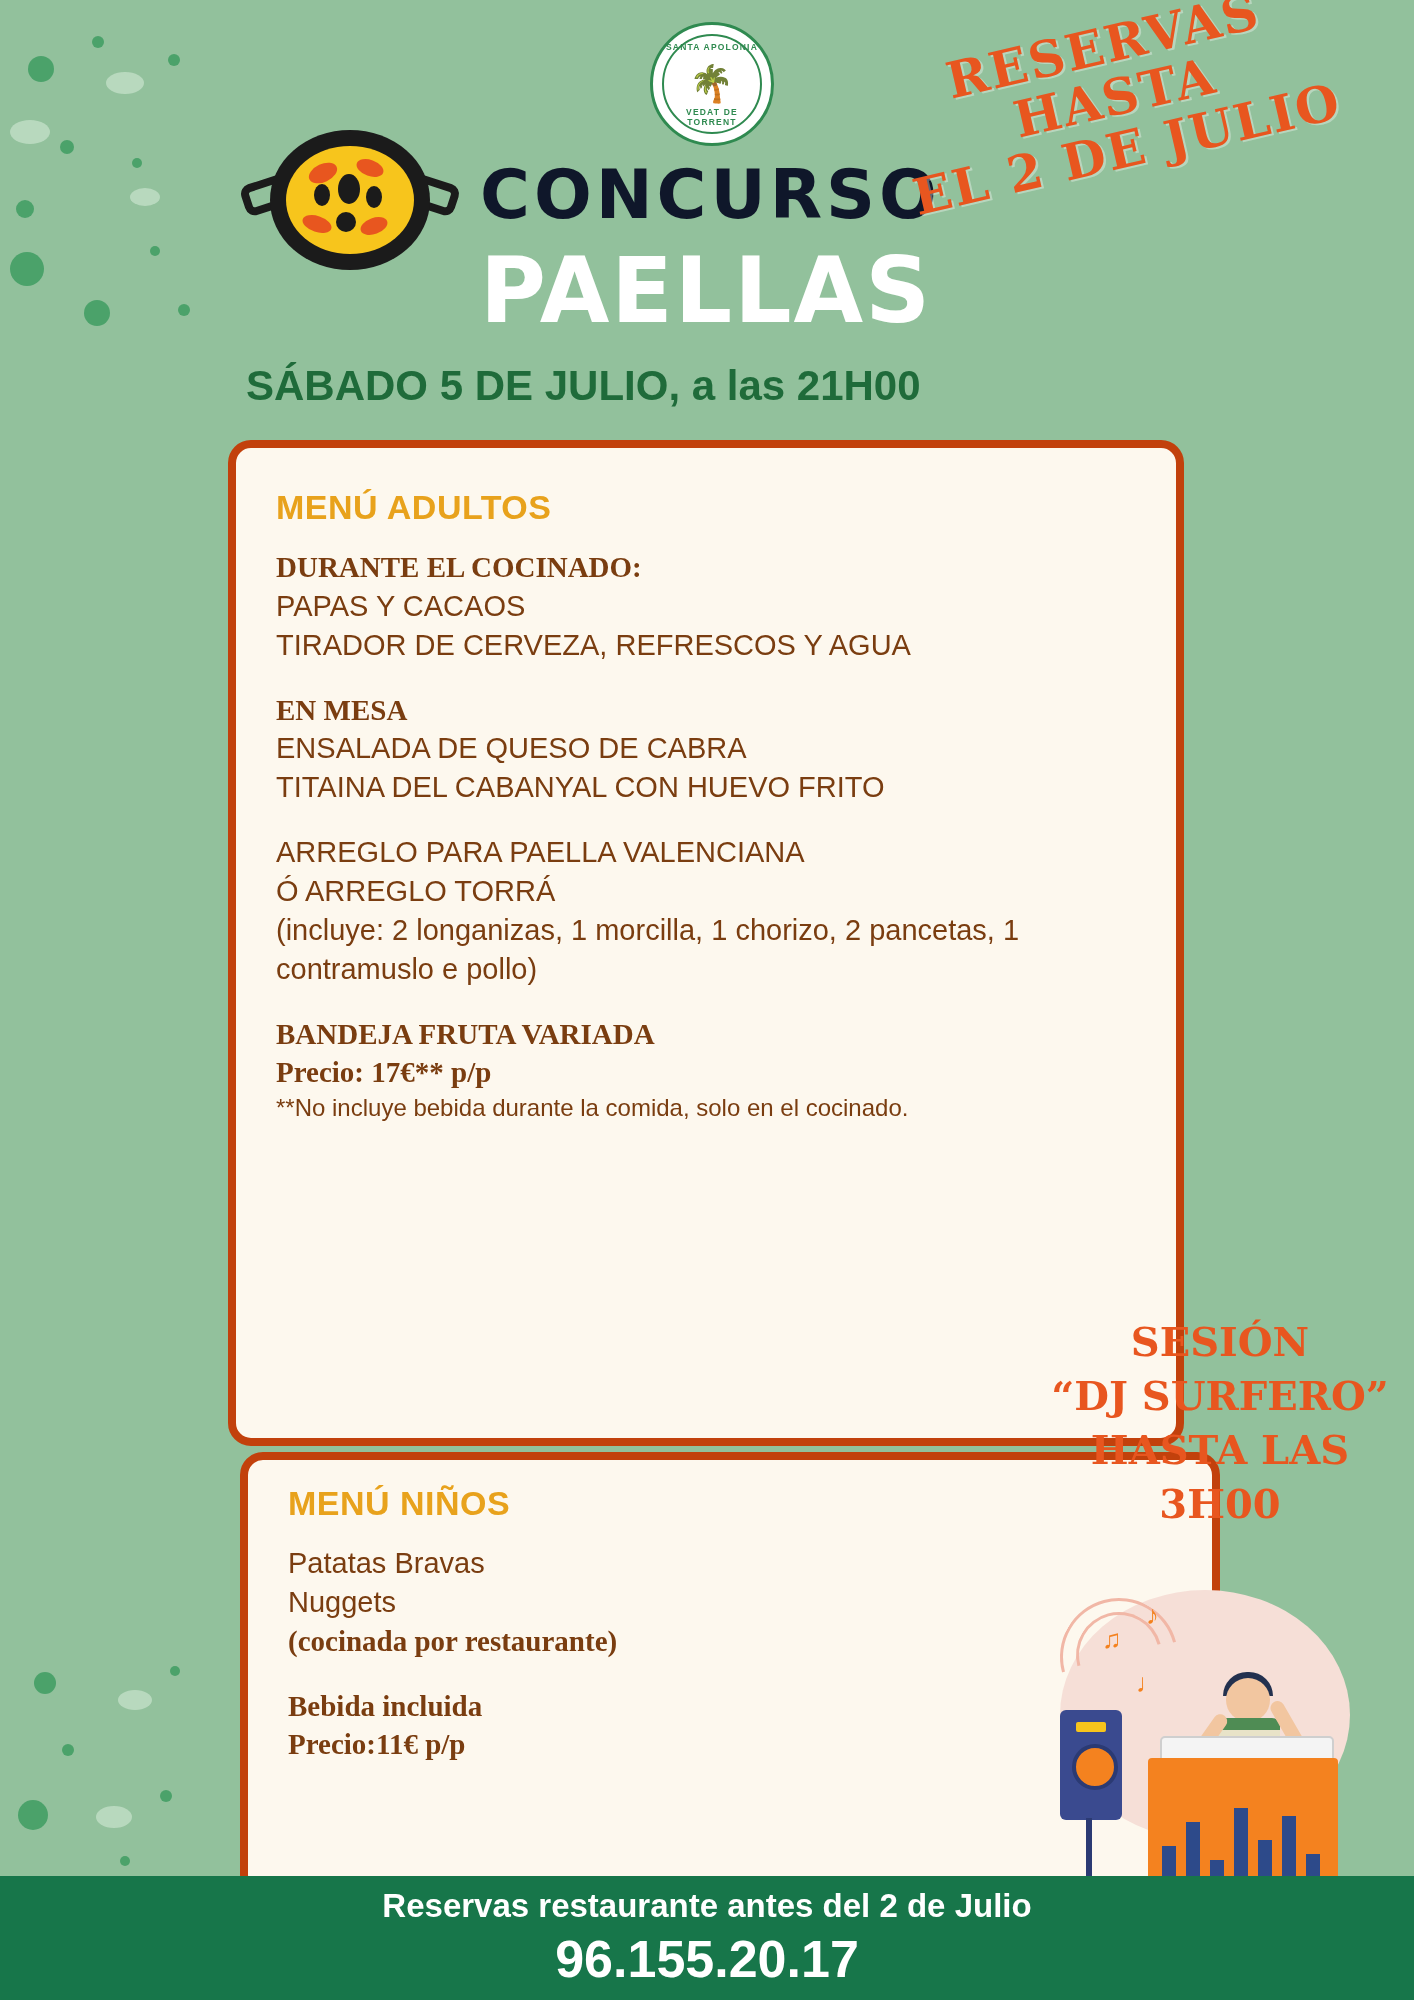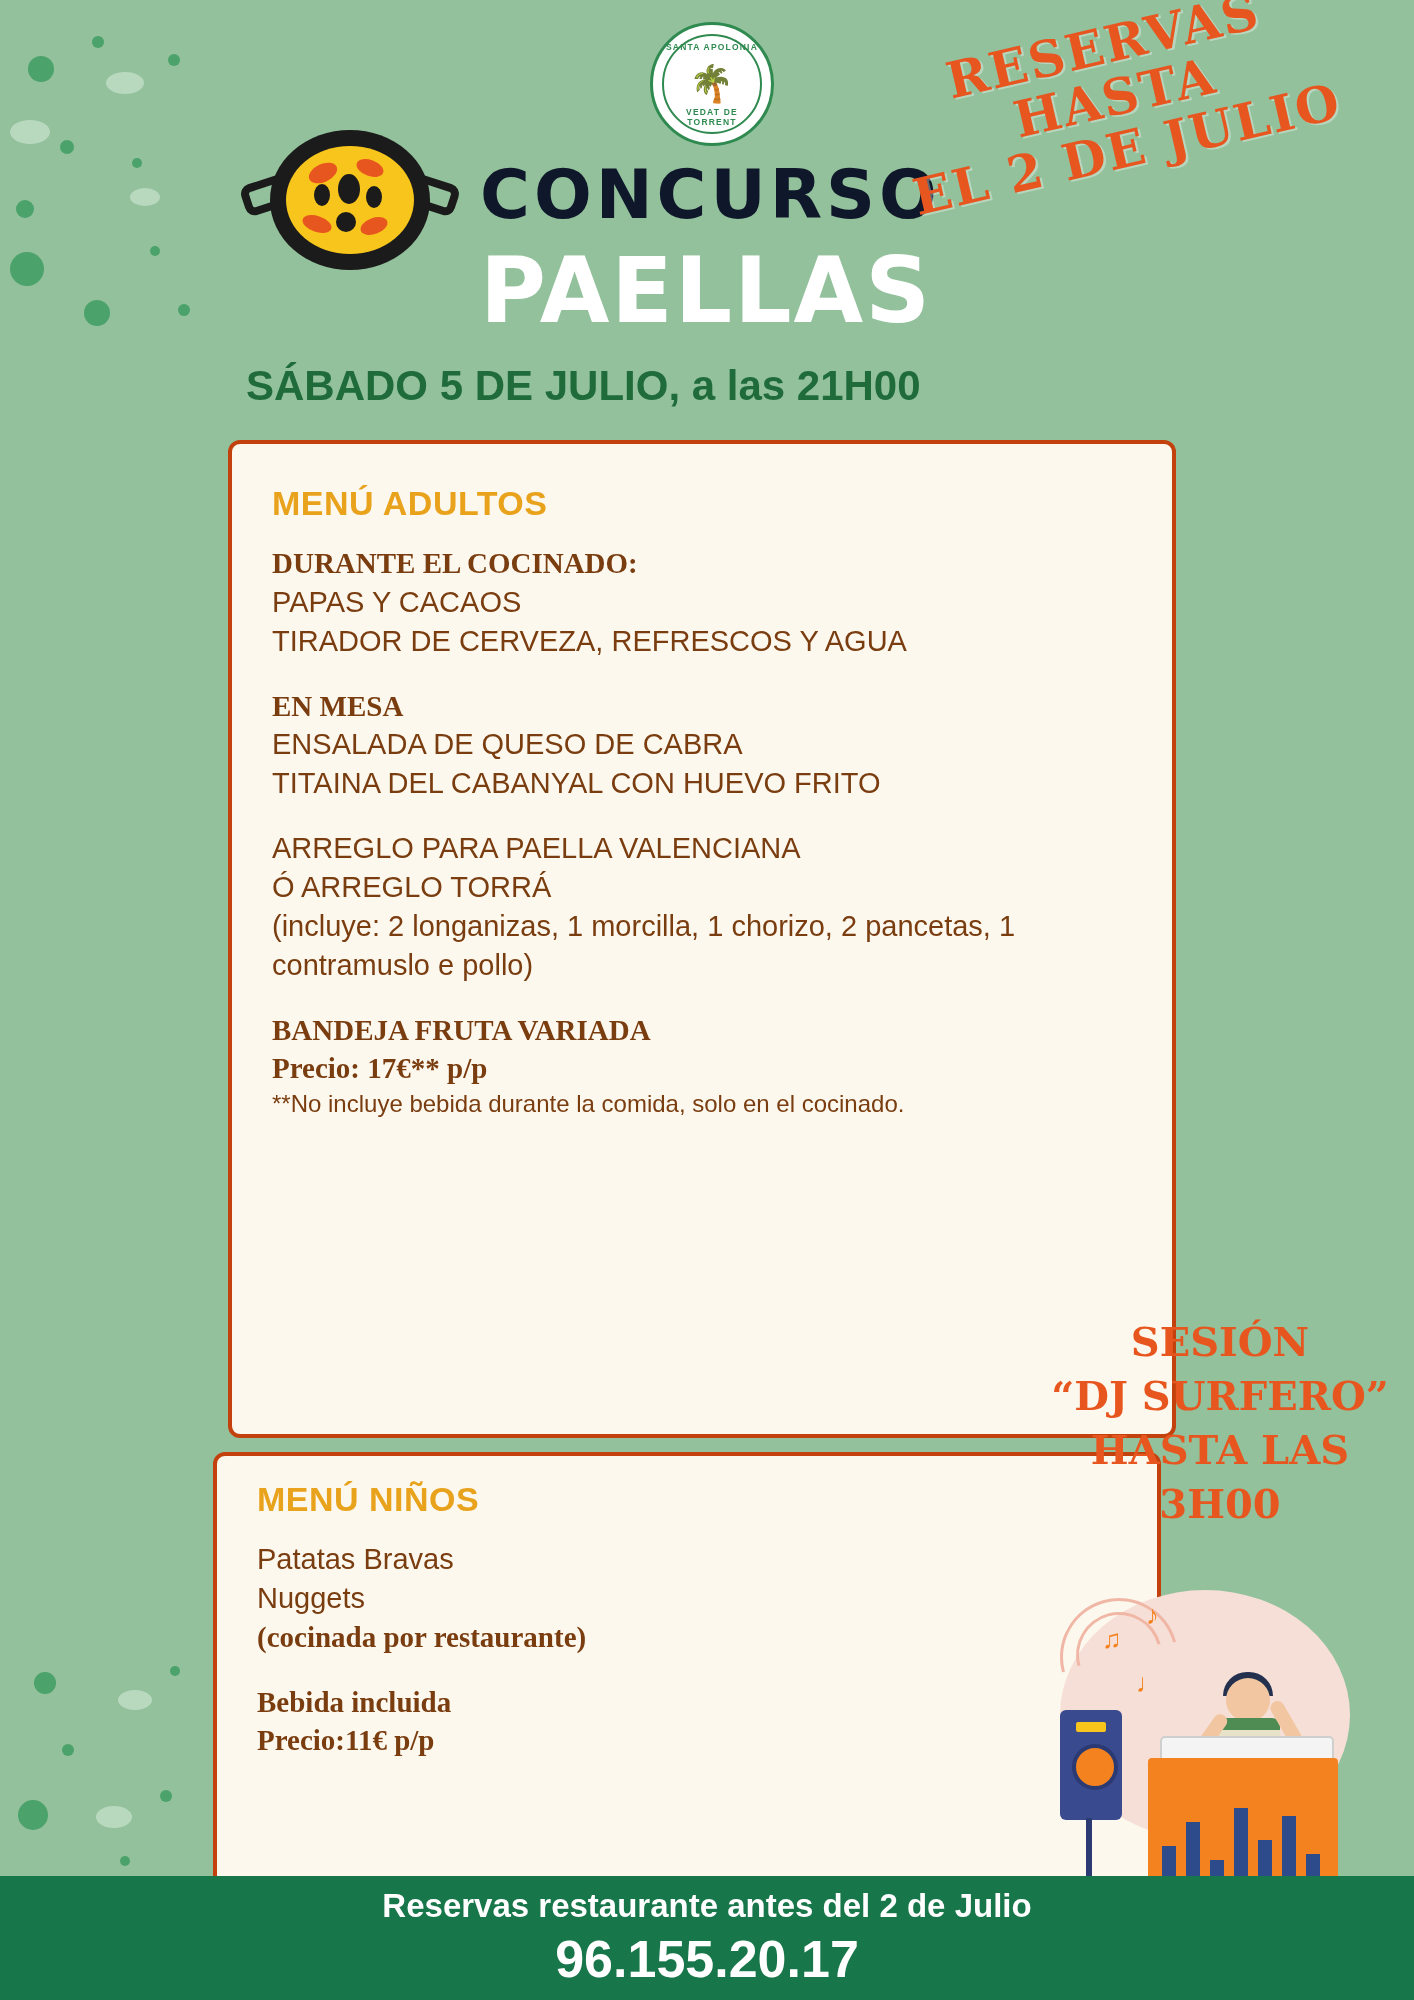--- a/index.html
+++ b/index.html
@@ -72,24 +72,24 @@
   .ribbon{
     position:absolute;left:880px;top:18px;width:470px;
     transform:rotate(-13deg);text-align:center;
     color:#e8561f;font-family:"DejaVu Serif", serif;font-weight:bold;
     font-size:50px;line-height:1.06;letter-spacing:2px;
     text-shadow:2px 2px 0 rgba(255,255,255,.35);
   }
 
   
   .card{
-    position:absolute;background:#fdf8ee;border:4px solid #c2410c;border-radius:12px;
+    position:absolute;background:#fdf8ee;border:8px solid #c2410c;border-radius:23px;
   }
   #card-adults{left:228px;top:440px;width:940px;height:990px;}
-  #card-kids{left:213px;top:1452px;width:940px;height:430px;}
+  #card-kids{left:240px;top:1452px;width:940px;height:430px;padding-left:24px;}
 
   .card-title{
     color:#e8a21c;font-weight:bold;font-size:34px;letter-spacing:.5px;
     position:absolute;left:40px;
   }
   #card-adults .card-title{top:40px;}
   #card-kids .card-title{top:24px;}
 
   .body-text{
     position:absolute;left:40px;right:30px;color:#7a3d10;

